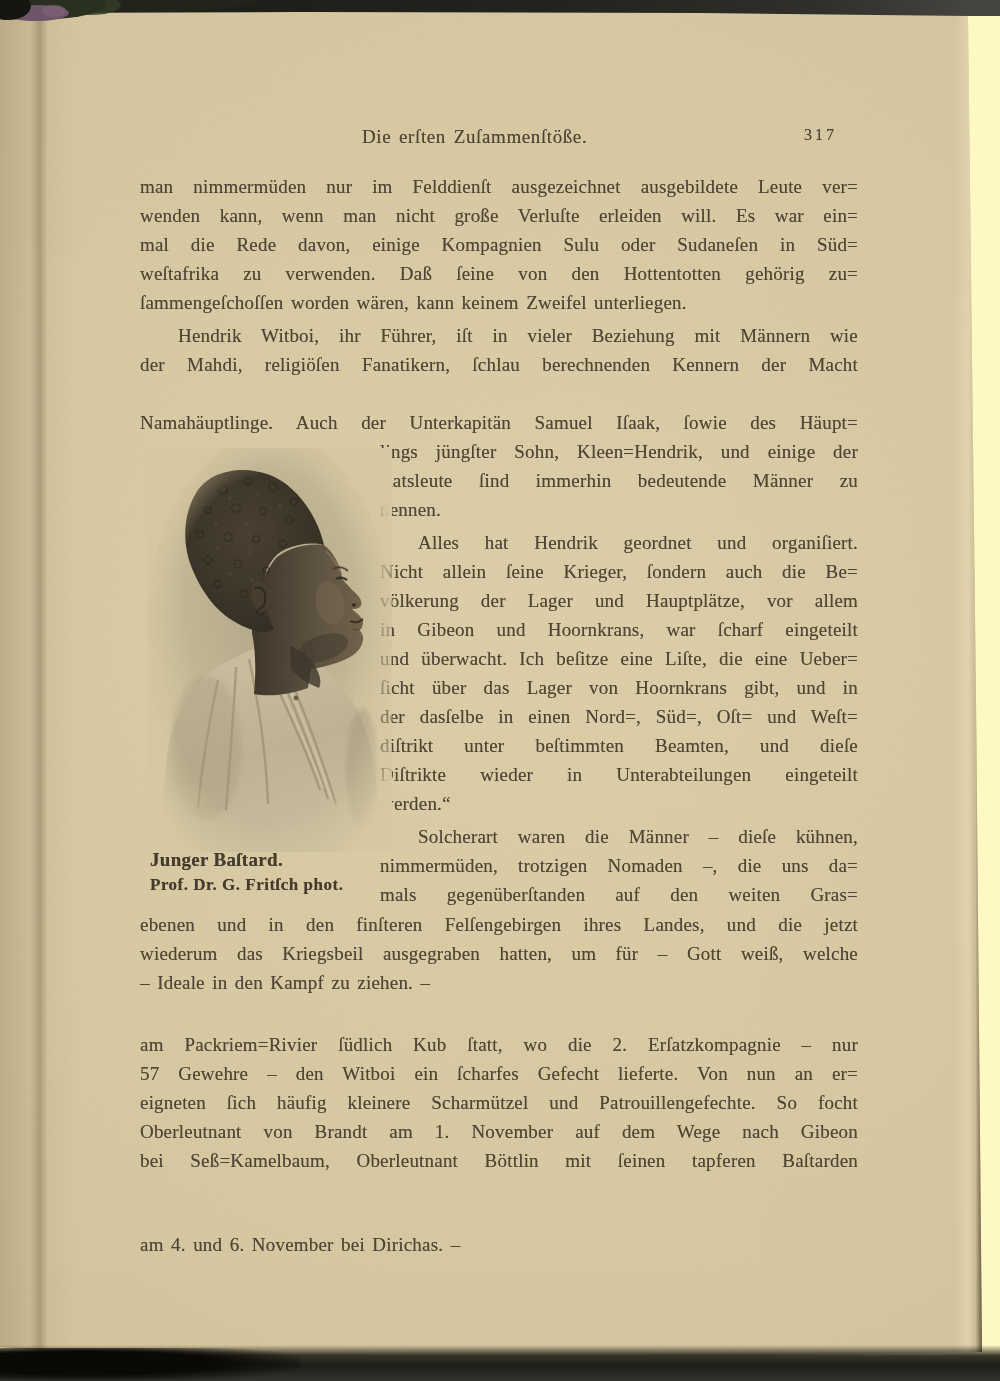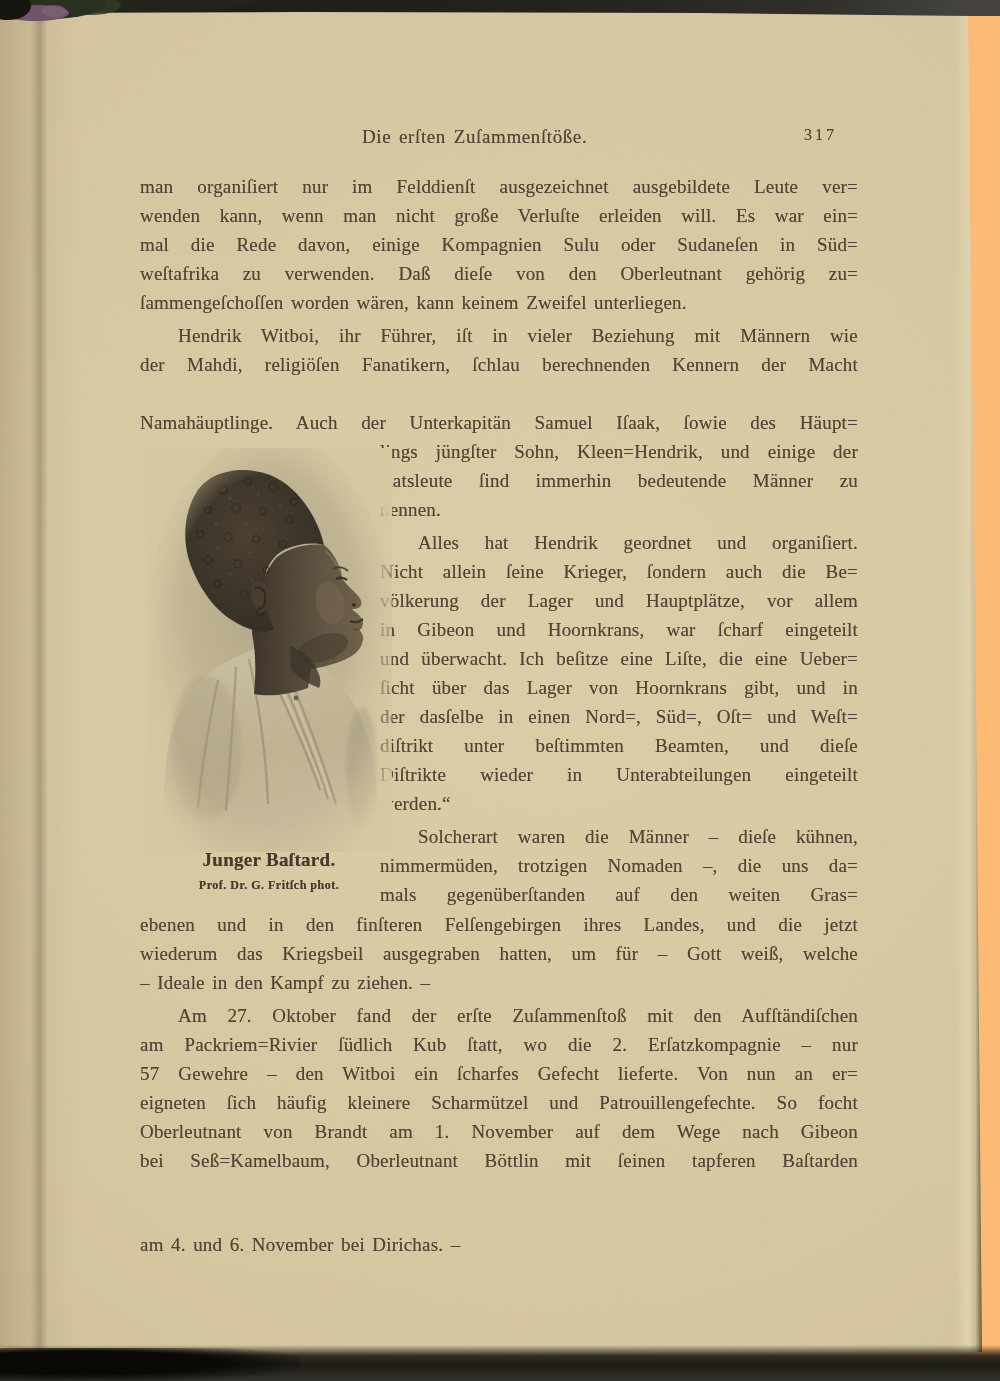--- a/index.html
+++ b/index.html
@@ -1,16 +1,16 @@
 <!DOCTYPE html>
 <html><head>
 <meta charset="utf-8">
 <style>
   html,body{margin:0;padding:0;background:#3c3b36;}
-  .stage{position:relative;width:1000px;height:1381px;overflow:hidden;background:#fdba74;
+  .stage{position:relative;width:1000px;height:1381px;overflow:hidden;background:#fef9c3;
          font-family:"Liberation Serif","DejaVu Serif",serif;}
   
   .topstrip{position:absolute;left:0;top:0;width:100%;height:16px;
             background:linear-gradient(90deg,#1c1b16 0%,#23221d 55%,#302f2a 82%,#454440 97%);}
   
   .pageclip{position:absolute;inset:0;
             clip-path:polygon(0 13px,300px 12px,700px 13px,968px 16px,976px 700px,982px 1352px,
                               700px 1357px,430px 1358px,117px 1354px,60px 1352px,0 1347px);}
   .pagebg{position:absolute;inset:0;
           background:radial-gradient(120% 90% at 55% 45%, #dccea8 0%, #d6c8a1 55%, #cfc096 100%);}
@@ -32,24 +32,24 @@
   .txt{position:absolute;color:#4e4535;font-size:19px;line-height:30px;
        letter-spacing:.2px;word-spacing:2.5px;
        text-shadow:0 0 .6px rgba(78,69,53,.55);}
   .f{left:140px;width:718px;}
   .c{left:380px;width:478px;}
   .j{text-align:justify;text-align-last:justify;}
   .i{text-indent:38px;}
   .e{text-align:left;white-space:nowrap;}
   .head{left:362px;top:122px;font-size:19px;letter-spacing:.6px;}
   .pnum{left:804px;top:120px;font-size:16px;letter-spacing:3px;}
-  .cap{position:absolute;left:150px;width:238px;text-align:center;font-weight:bold;
+  .cap{position:absolute;left:150px;width:238px;text-align:left;font-weight:bold;
        color:#433b2c;text-shadow:0 0 .5px rgba(67,59,44,.6);}
   .cap1{top:847px;font-size:19px;line-height:26px;letter-spacing:.3px;}
-  .cap2{top:874px;font-size:12px;line-height:22px;letter-spacing:.5px;}
+  .cap2{top:874px;font-size:17px;line-height:22px;letter-spacing:.5px;}
   .photo{position:absolute;left:148px;top:448px;width:244px;height:404px;}
 </style>
 </head>
 <body>
 
 <div class="stage">
 
   <div class="topstrip"></div>
 
   <div class="pageclip">
@@ -71,24 +71,24 @@
     <ellipse cx="95" cy="7" rx="30" ry="10" fill="#343b24" opacity=".85"></ellipse>
     <ellipse cx="52" cy="5" rx="58" ry="16" fill="#2a301f"></ellipse>
     <ellipse cx="40" cy="15" rx="33" ry="8" fill="#6f5569"></ellipse>
     <ellipse cx="58" cy="13" rx="12" ry="6" fill="#7d6277" opacity=".8"></ellipse>
     <ellipse cx="12" cy="8" rx="23" ry="14" fill="#15160f"></ellipse>
   </svg>
 
   <div class="txt head">Die erſten Zuſammenſtöße.</div>
   <div class="txt pnum">317</div>
 
-  <div class="txt f j" style="top:172px">man organiſiert nur im Felddienſt ausgezeichnet ausgebildete Leute ver=</div>
+  <div class="txt f j" style="top:172px">man nimmermüden nur im Felddienſt ausgezeichnet ausgebildete Leute ver=</div>
   <div class="txt f j" style="top:201px">wenden kann, wenn man nicht große Verluſte erleiden will. Es war ein=</div>
   <div class="txt f j" style="top:230px">mal die Rede davon, einige Kompagnien Sulu oder Sudaneſen in Süd=</div>
-  <div class="txt f j" style="top:259px">weſtafrika zu verwenden. Daß dieſe von den Oberleutnant gehörig zu=</div>
+  <div class="txt f j" style="top:259px">weſtafrika zu verwenden. Daß ſeine von den Hottentotten gehörig zu=</div>
   <div class="txt f e" style="top:288px">ſammengeſchoſſen worden wären, kann keinem Zweifel unterliegen.</div>
 
   <div class="txt f j i" style="top:321px">Hendrik Witboi, ihr Führer, iſt in vieler Beziehung mit Männern wie</div>
   <div class="txt f j" style="top:350px">der Mahdi, religiöſen Fanatikern, ſchlau berechnenden Kennern der Macht</div>
   <div class="txt f j" style="top:408px">Namahäuptlinge. Auch der Unterkapitän Samuel Iſaak, ſowie des Häupt=</div>
 
   <div class="txt c j" style="top:437px">lings jüngſter Sohn, Kleen=Hendrik, und einige der</div>
   <div class="txt c j" style="top:466px">Ratsleute ſind immerhin bedeutende Männer zu</div>
   <div class="txt c e" style="top:495px">nennen.</div>
   <div class="txt c j i" style="top:528px">Alles hat Hendrik geordnet und organiſiert.</div>
@@ -101,21 +101,20 @@
   <div class="txt c j" style="top:731px">diſtrikt unter beſtimmten Beamten, und dieſe</div>
   <div class="txt c j" style="top:760px">Diſtrikte wieder in Unterabteilungen eingeteilt</div>
   <div class="txt c e" style="top:789px">werden.“</div>
   <div class="txt c j i" style="top:822px">Solcherart waren die Männer – dieſe kühnen,</div>
   <div class="txt c j" style="top:851px">nimmermüden, trotzigen Nomaden –, die uns da=</div>
   <div class="txt c j" style="top:880px">mals gegenüberſtanden auf den weiten Gras=</div>
 
   <div class="txt f j" style="top:910px">ebenen und in den finſteren Felſengebirgen ihres Landes, und die jetzt</div>
   <div class="txt f j" style="top:939px">wiederum das Kriegsbeil ausgegraben hatten, um für – Gott weiß, welche</div>
   <div class="txt f e" style="top:968px">– Ideale in den Kampf zu ziehen. –</div>
-  <div class="txt f j i" style="top:1001px">Am 27. Oktober fand der erſte Zuſammenſtoß mit den Aufſtändiſchen</div>
   <div class="txt f j" style="top:1030px">am Packriem=Rivier ſüdlich Kub ſtatt, wo die 2. Erſatzkompagnie – nur</div>
   <div class="txt f j" style="top:1059px">57 Gewehre – den Witboi ein ſcharfes Gefecht lieferte. Von nun an er=</div>
   <div class="txt f j" style="top:1088px">eigneten ſich häufig kleinere Scharmützel und Patrouillengefechte. So focht</div>
   <div class="txt f j" style="top:1117px">Oberleutnant von Brandt am 1. November auf dem Wege nach Gibeon</div>
   <div class="txt f j" style="top:1146px">bei Seß=Kamelbaum, Oberleutnant Böttlin mit ſeinen tapferen Baſtarden</div>
   <div class="txt f e" style="top:1230px">am 4. und 6. November bei Dirichas. –</div>
 
   <svg class="photo" viewBox="0 0 244 404">
     <defs>
       <radialGradient id="gBg" cx="50%" cy="42%" r="62%">

